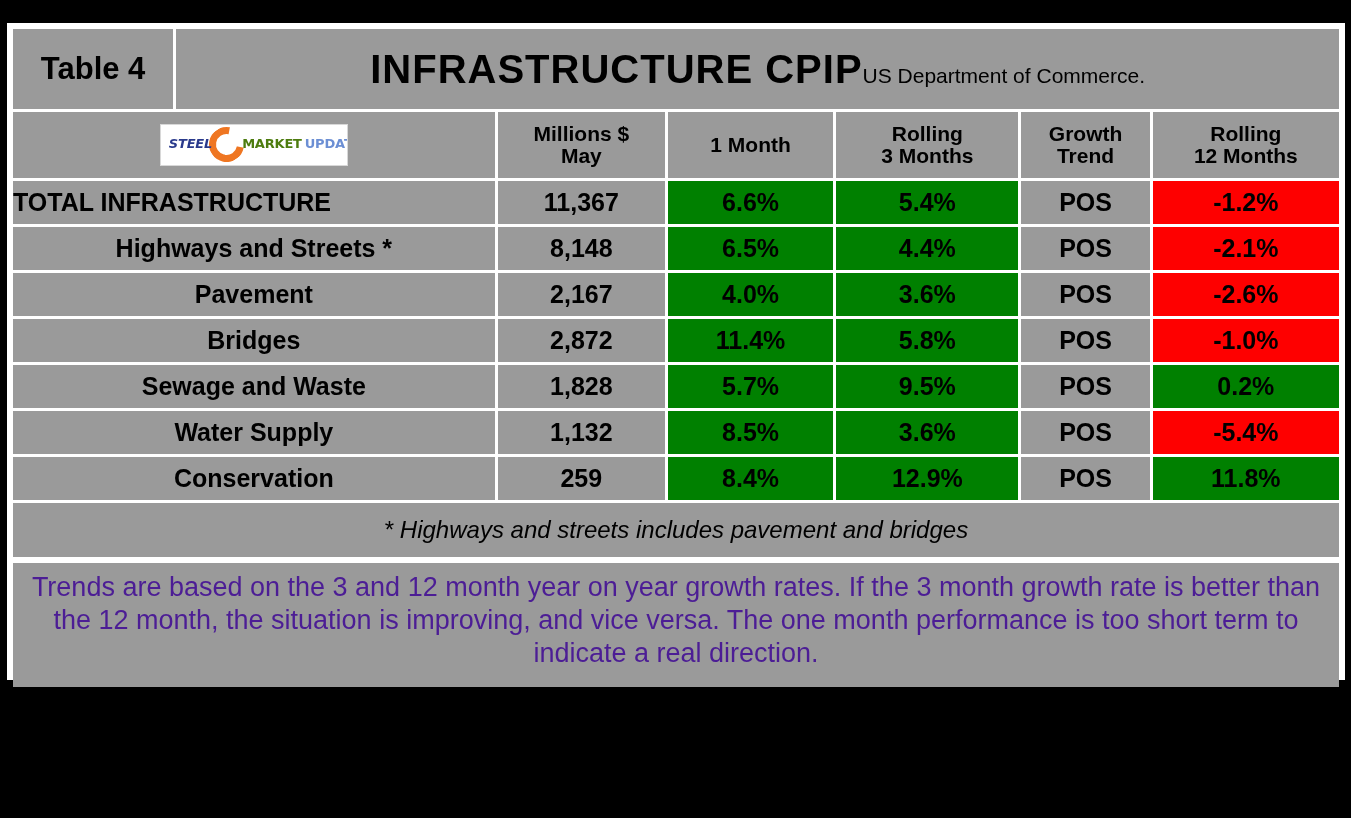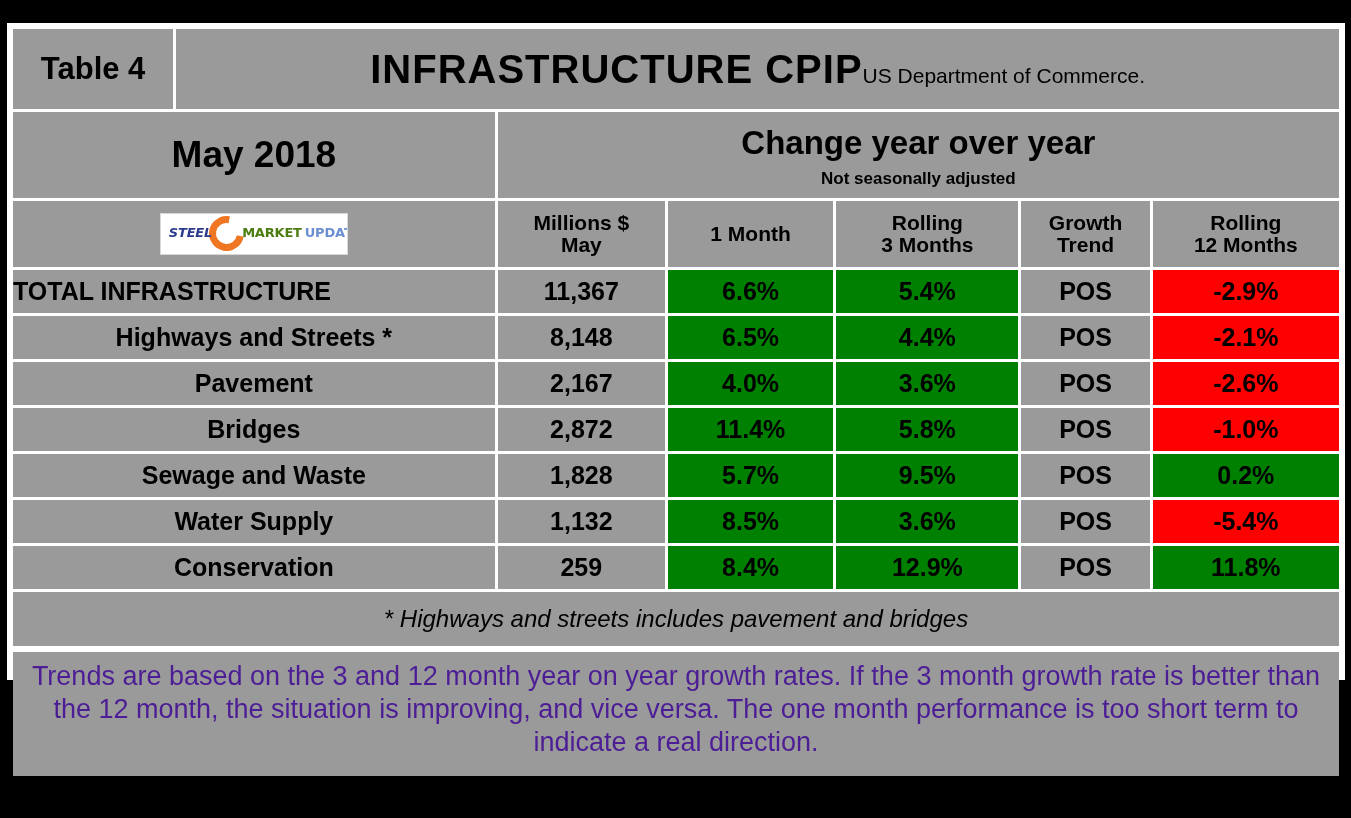--- a/index.html
+++ b/index.html
@@ -209,27 +209,20 @@
       </colgroup>
       <tbody id="tbody-head">
 
         <tr>
           <td class="cell-table4">Table 4</td>
           <td class="cell-titlebar" colspan="6">
             <span class="title-main">INFRASTRUCTURE  CPIP</span><span class="title-sub">US Department of Commerce.</span>
           </td>
         </tr>
 
-        <tr>
-          <td class="cell-month" colspan="2">May 2018</td>
-          <td class="cell-change" colspan="5">
-            <span class="change-main">Change year over year</span>
-            <span class="change-sub">Not seasonally adjusted</span>
-          </td>
-        </tr>
 
         <tr>
           <td class="cell-logo" colspan="2">
             <div class="logo-box">
               <div class="logo-crescent"></div>
               <div class="logo-text"><span class="lt-steel">STEEL</span><span class="lt-market">MARKET</span><span class="lt-update">UPDATE</span></div>
             </div>
           </td>
           <td class="colhead">
             <span class="l1">Millions $</span>
@@ -252,21 +245,21 @@
           </td>
         </tr>
       </tbody>
       <tbody id="tbody-rows">
           <tr>
             <td class="row-label total" colspan="2">TOTAL INFRASTRUCTURE</td>
             <td class="num">11,367</td>
             <td class="pct green">6.6%</td>
             <td class="pct green">5.4%</td>
             <td class="trend">POS</td>
-            <td class="pct red">-2.9%</td>
+            <td class="pct red">-1.2%</td>
           </tr>
           <tr>
             <td class="row-label" colspan="2">Highways and Streets *</td>
             <td class="num">8,148</td>
             <td class="pct green">6.5%</td>
             <td class="pct green">4.4%</td>
             <td class="trend">POS</td>
             <td class="pct red">-2.1%</td>
           </tr>
           <tr>

